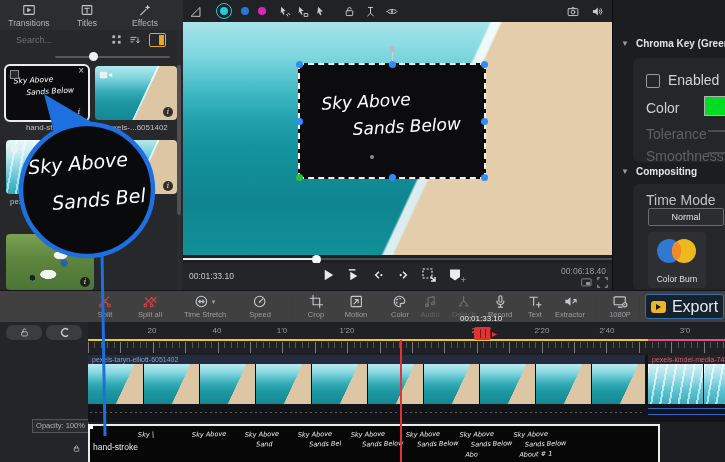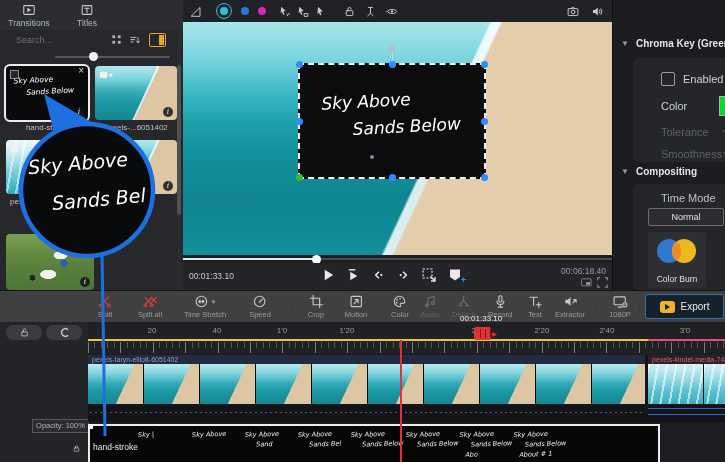--- a/index.html
+++ b/index.html
@@ -77,21 +77,21 @@
   .tbtn{cursor:pointer;position:relative;}
   .plus-b{position:absolute;right:-3px;bottom:-2px;color:#2d8cff;font-size:9px;font-weight:bold;}
 
   
   .inspector{left:612px;top:0;width:113px;height:290px;background:#1b1d20;border-left:1px solid #0c0d0f;box-sizing:border-box;overflow:hidden;}
   .insp-head{position:absolute;left:0;top:0;width:113px;height:28px;display:flex;align-items:center;}
   .sec-head{position:absolute;left:8px;display:flex;align-items:center;gap:7px;white-space:nowrap;}
   .sec-title{font-size:10px;color:#e2e4e6;font-weight:bold;}
   .caret{color:#9a9c9f;font-size:8px;}
   .grp{position:absolute;left:20px;width:100px;background:#242629;border-radius:6px 0 0 6px;}
-  .frow{position:absolute;left:28px;font-size:11px;color:#d0d2d4;white-space:nowrap;}
+  .frow{position:absolute;left:13px;font-size:14px;color:#d0d2d4;white-space:nowrap;}
   .frow.dis{color:#5e6165;}
   .chkbox{width:12px;height:12px;border:1.5px solid #9a9c9f;border-radius:2px;background:transparent;display:inline-block;cursor:pointer;}
   .swatch{position:absolute;left:58px;top:-4px;width:23px;height:18px;border:1px solid #b0b2b5;cursor:pointer;}
   .mini-slider{position:absolute;left:62px;top:4px;width:40px;height:2px;background:#4a4c50;}
   .dropdown{position:absolute;left:15px;top:24px;width:74px;height:16px;background:#2a2c2f;border:1px solid #6a6c70;
             border-radius:2px;font-size:9px;color:#e0e2e4;text-align:center;line-height:16px;cursor:pointer;}
   .blendcard{position:absolute;left:15px;top:48px;width:58px;height:56px;background:#2d2f33;border-radius:3px;cursor:pointer;}
   .venn{position:absolute;left:9px;top:7px;width:40px;height:26px;}
   .venn .cL{position:absolute;left:0;top:0;width:24px;height:24px;border-radius:50%;}
   .venn .cR{position:absolute;left:15px;top:0;width:24px;height:24px;border-radius:50%;}
@@ -102,21 +102,21 @@
   .tools{left:0;top:290px;width:725px;height:32px;background:#404040;border-top:1px solid #141518;box-sizing:border-box;text-align:center;}
   .tool{position:absolute;top:3px;transform:translateX(-50%);display:flex;flex-direction:column;align-items:center;gap:1px;cursor:pointer;}
   .tool .lbl{font-size:7.5px;color:#9a9c9f;white-space:nowrap;}
   .tool.dis{opacity:.35;}
   .tsep{position:absolute;top:6px;width:1px;height:20px;background:#3a3c40;}
   .redico{stroke:#d84040;}
   .export-btn{position:absolute;left:645px;top:294px;width:77px;height:23px;background:#16212e;border:1px solid #3a6ea8;
               border-radius:3px;display:flex;align-items:center;justify-content:center;gap:6px;cursor:pointer;}
   .exp-ic{width:15px;height:12px;border-radius:3px;background:#f0b428;position:relative;}
   .exp-ic::after{content:"";position:absolute;left:5px;top:3px;border-left:5px solid #1a1c1f;border-top:3px solid transparent;border-bottom:3px solid transparent;}
-  .export-lbl{font-size:10px;color:#e8eaec;}
+  .export-lbl{font-size:16px;color:#e8eaec;}
 
   
   .timeline{left:0;top:322px;width:725px;height:140px;background:#1c1e21;}
   .tl-gutter{position:absolute;left:0;top:0;width:88px;height:140px;background:#232528;}
   .gbtn{position:absolute;top:3px;width:36px;height:15px;background:#3a3c40;border-radius:7px;display:flex;align-items:center;justify-content:center;cursor:pointer;}
   .ruler{position:absolute;left:88px;top:0;width:637px;height:31px;background:#1f2124;cursor:pointer;}
   .tick-lbl{position:absolute;top:4px;width:34px;text-align:center;font-size:8px;color:#9a9c9f;}
   .overline-y{position:absolute;left:0;top:17px;width:560px;height:2px;background:#e8c832;}
   .overline-p{position:absolute;left:560px;top:17px;width:77px;height:2px;background:#e0507a;}
   .ticks{position:absolute;left:0;top:20px;width:637px;height:11px;
@@ -178,20 +178,27 @@
           </svg>
         <span class="lbl">Transitions</span>
       </div>
       <div class="tab">
         <svg class="ico" width="14" height="14" viewBox="0 0 16 16">
             <rect x="2.5" y="3" width="11" height="10" rx="1"></rect>
             <path d="M5.5 6h5M8 6v5"></path>
           </svg>
         <span class="lbl">Titles</span>
       </div>
+      <div class="tab">
+        <svg class="ico" width="14" height="14" viewBox="0 0 16 16">
+            <path d="M3 13.5 9 7.5"></path>
+            <path d="M11 2l.9 2.1L14 5l-2.1.9L11 8l-.9-2.1L8 5l2.1-.9z" fill="#c6c8cb" stroke="none"></path>
+          </svg>
+        <span class="lbl">Effects</span>
+      </div>
     </div>
 
     <div class="abs searchrow">
       <input class="searchinput" placeholder="Search..." style="">
       <svg class="ico srow-ic" width="11" height="11" viewBox="0 0 16 16">
           <rect x="2" y="2" width="4" height="4" fill="#b4b6b9" stroke="none"></rect>
           <rect x="10" y="2" width="4" height="4" fill="#b4b6b9" stroke="none"></rect>
           <rect x="2" y="10" width="4" height="4" fill="#b4b6b9" stroke="none"></rect>
           <rect x="10" y="10" width="4" height="4" fill="#b4b6b9" stroke="none"></rect>
         </svg>

